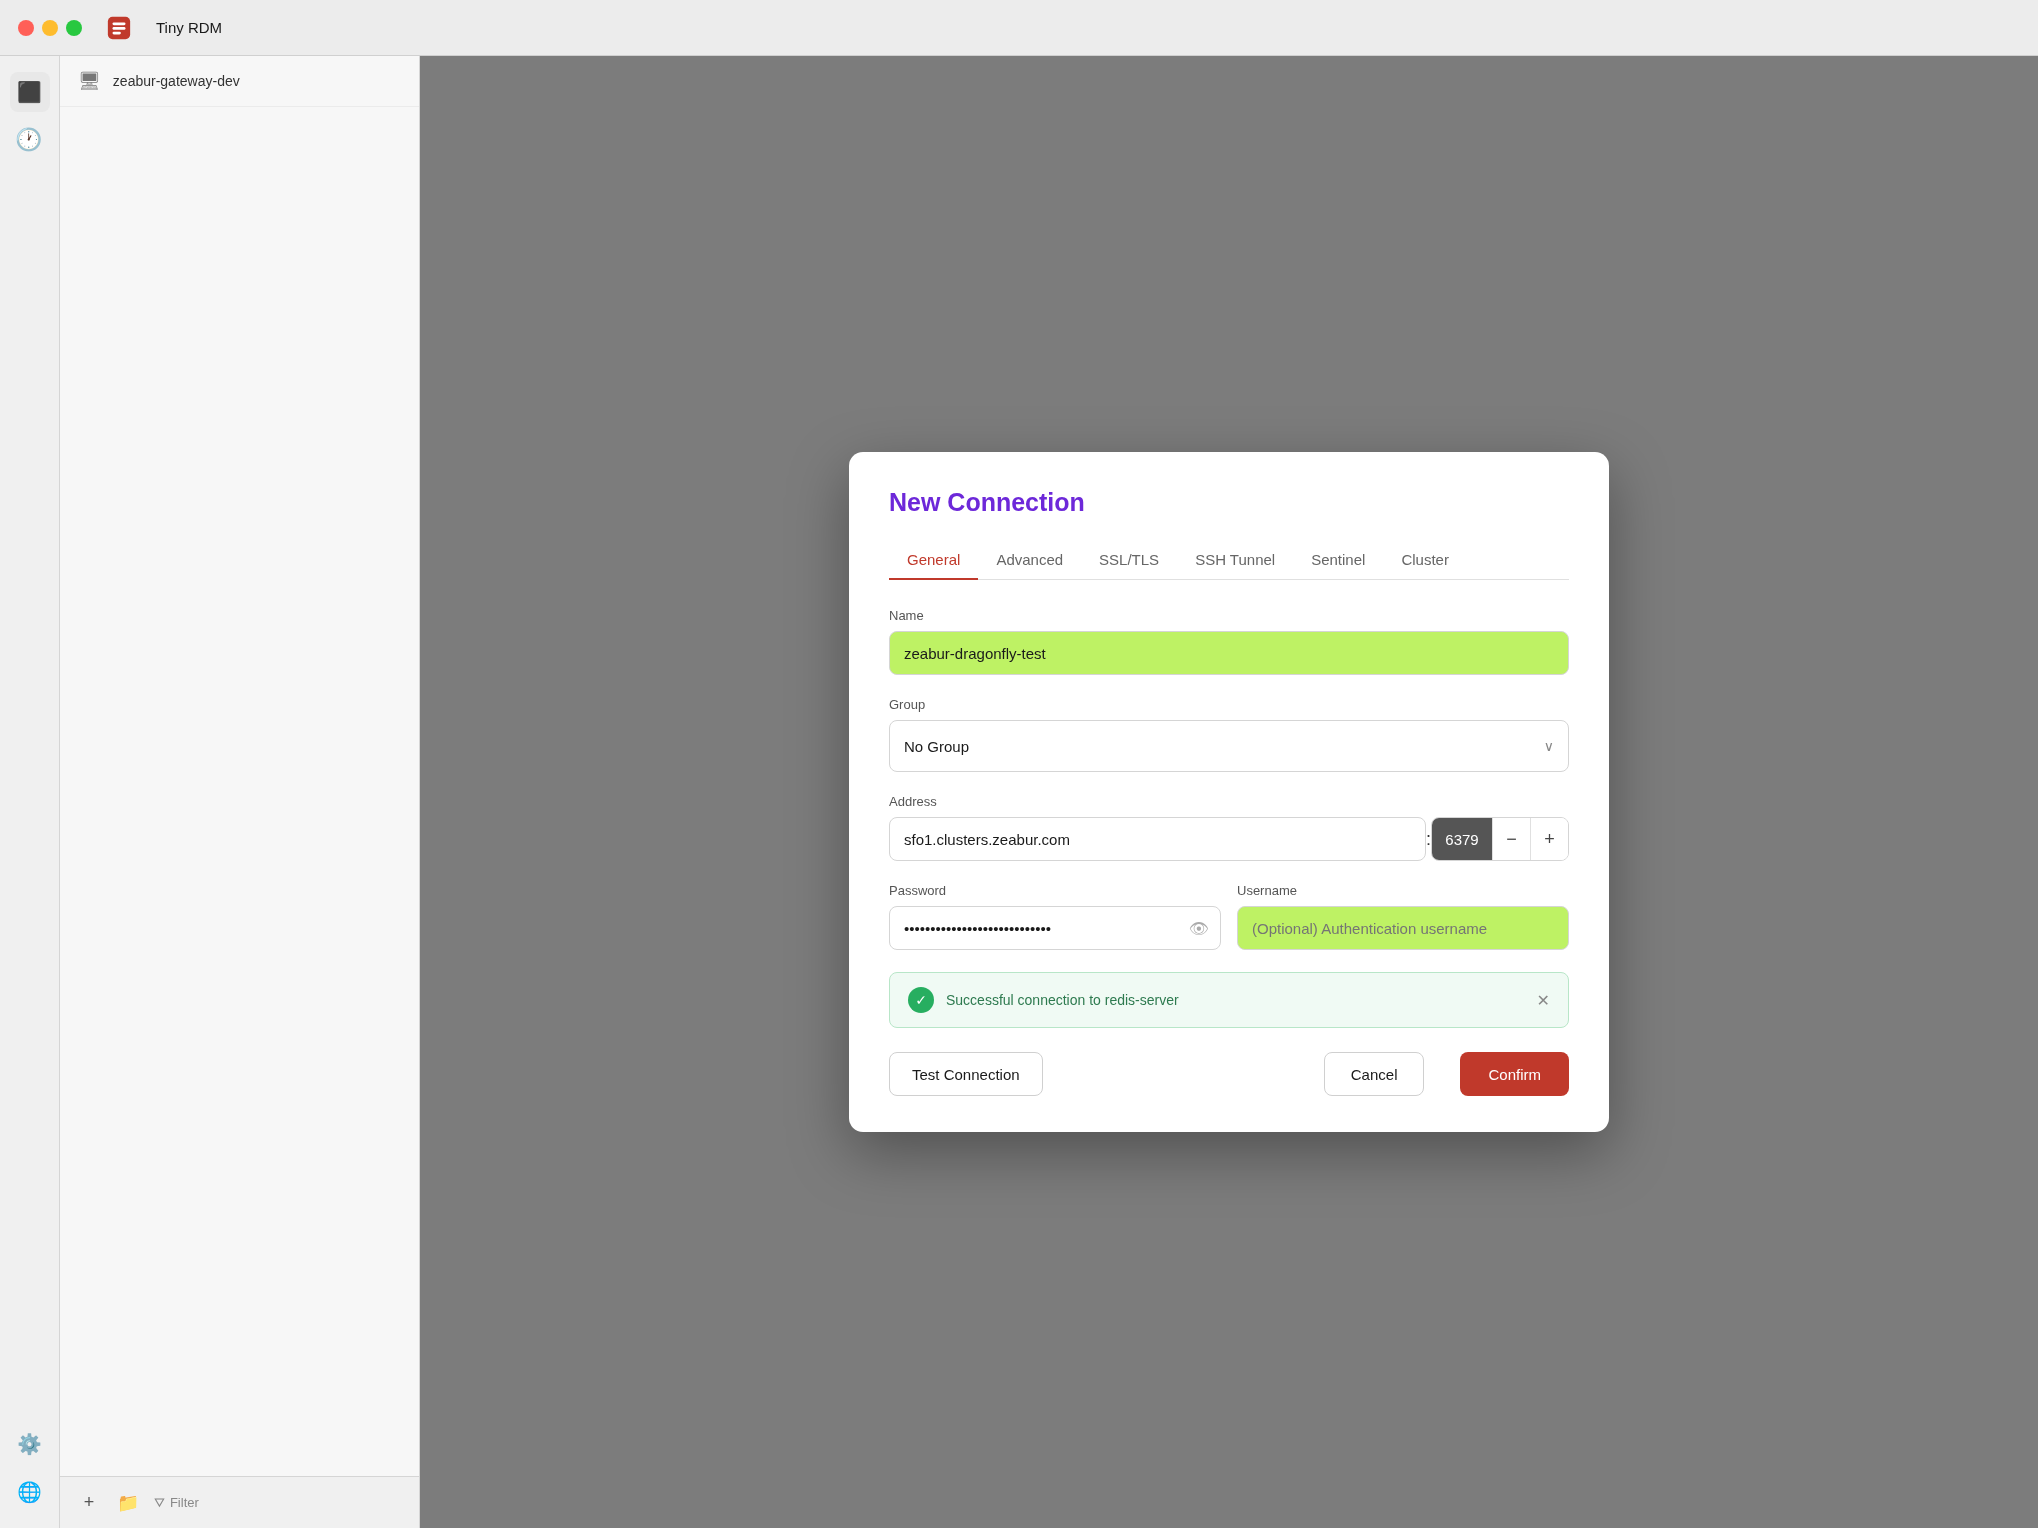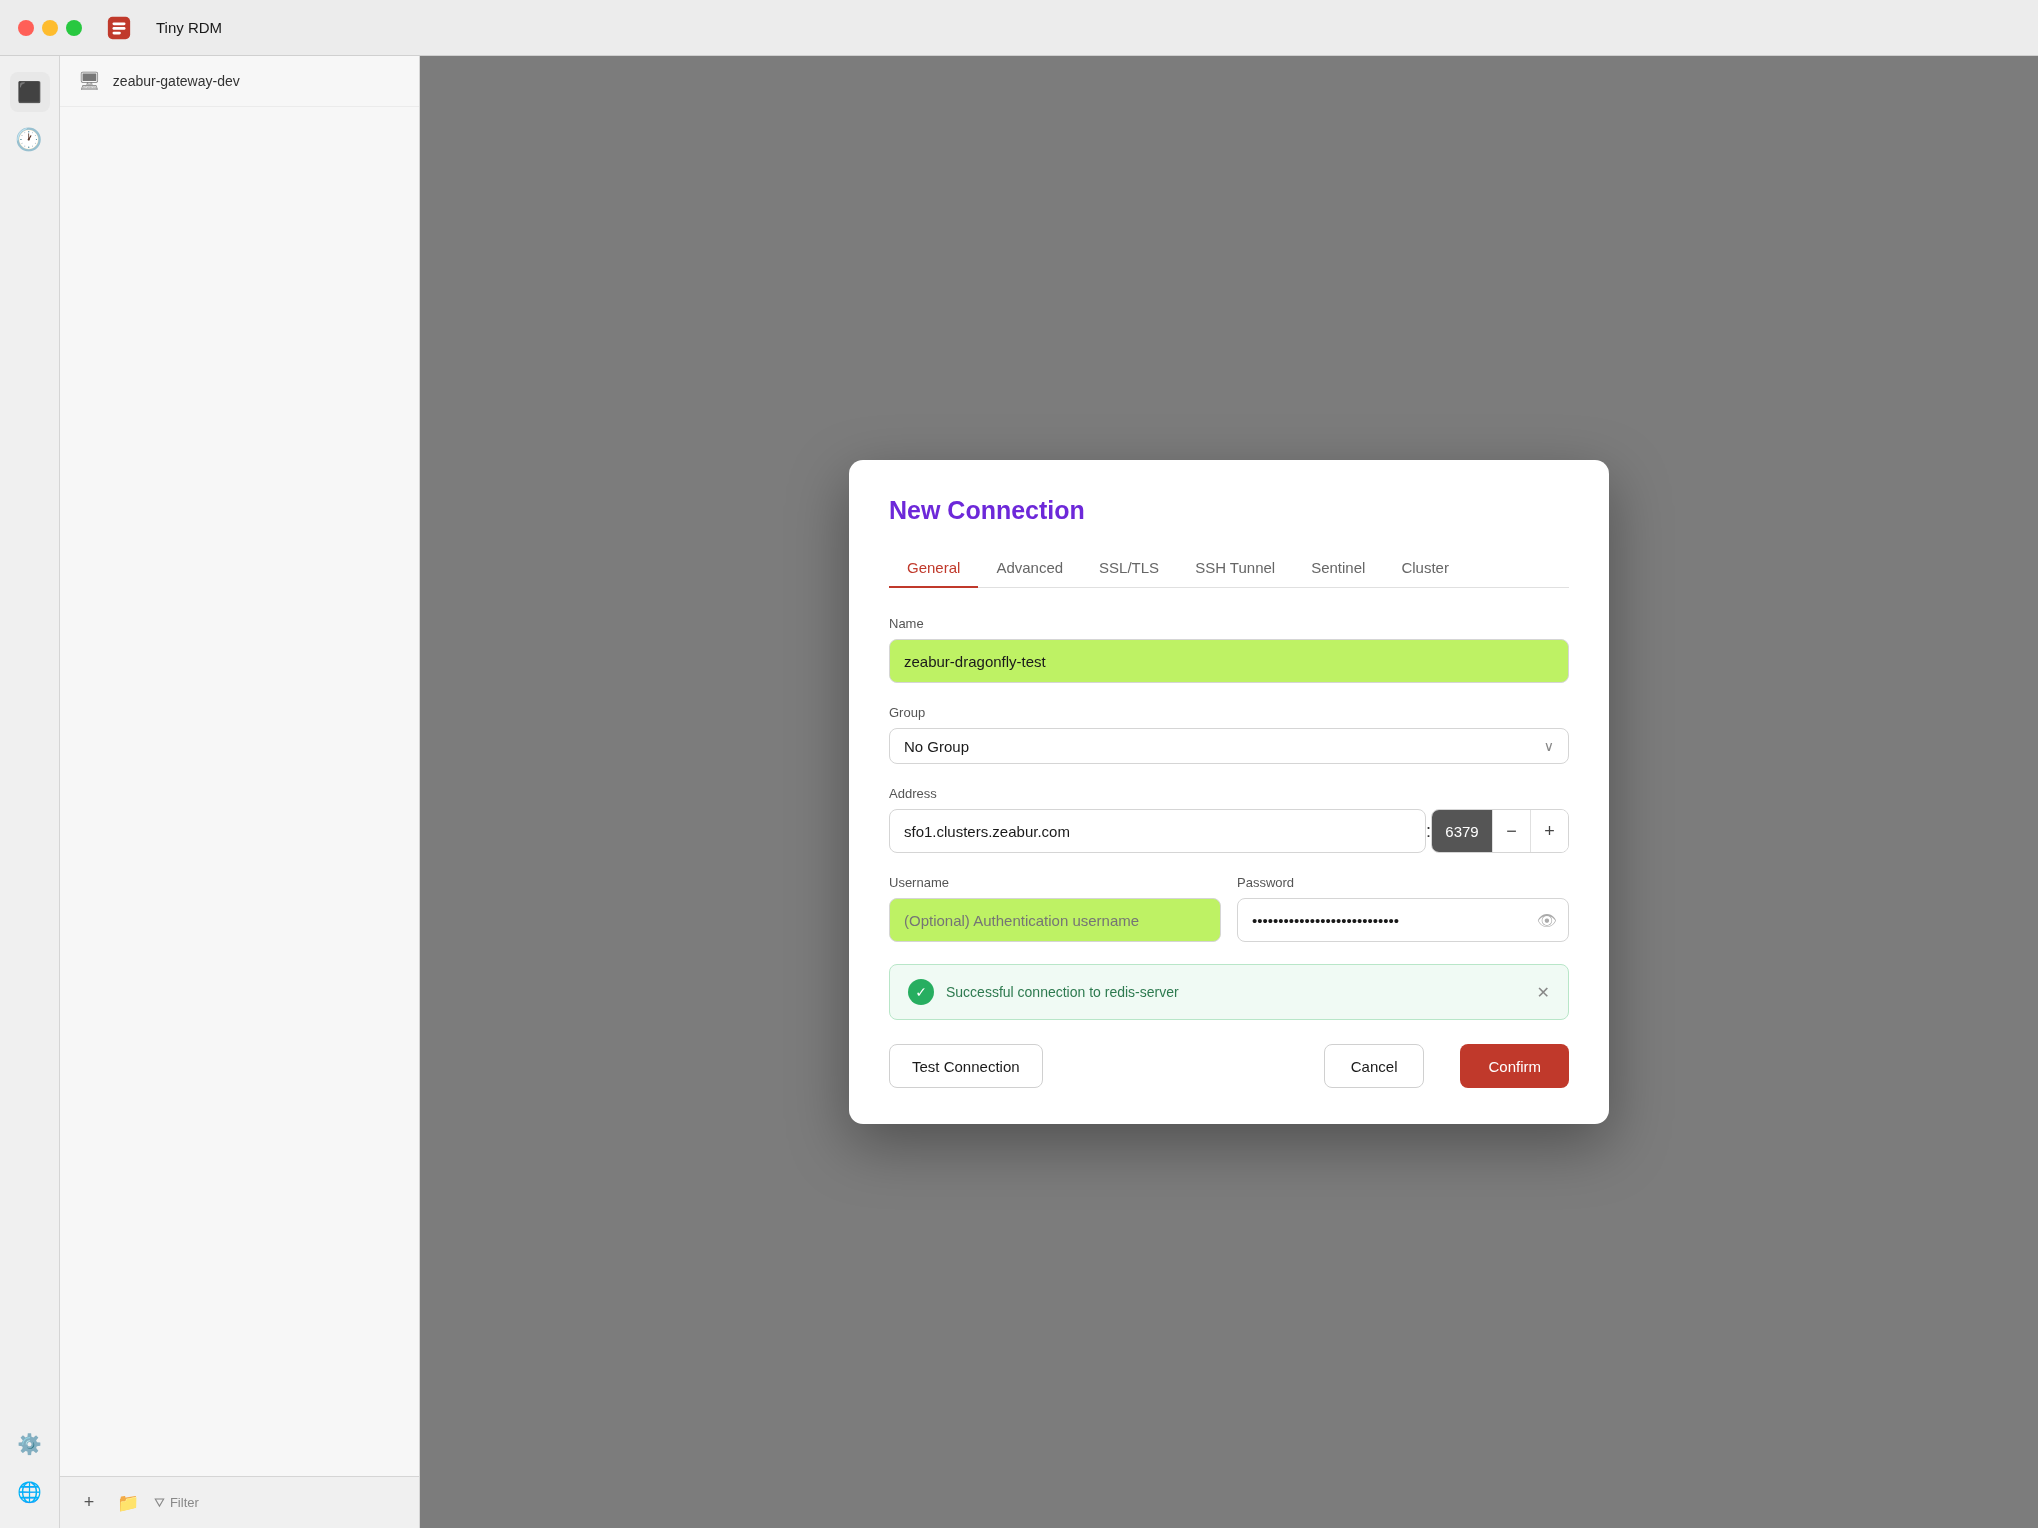--- a/index.html
+++ b/index.html
@@ -231,21 +231,21 @@
       padding: 0 14px;
       font-size: 15px;
       color: #1a1a1a;
       outline: none;
       background: #bef264;
     }
 
     
     .group-select {
       width: 100%;
-      height: 36px;
+      height: 52px;
       border: 1px solid #d5d5d5;
       border-radius: 8px;
       padding: 0 14px;
       font-size: 15px;
       color: #1a1a1a;
       background: #fff;
       display: flex;
       align-items: center;
       justify-content: space-between;
       cursor: pointer;
@@ -536,30 +536,30 @@
           <div class="port-control">
             <div class="port-value">6379</div>
             <button class="port-btn">−</button>
             <button class="port-btn">+</button>
           </div>
         </div>
       </div>
 
       <div class="credentials-row">
         <div class="cred-group">
-          <label class="form-label">Username</label>
-          <input class="form-input" type="text" placeholder="(Optional) Authentication username" style="">
-        </div>
-        <div class="cred-group">
           <label class="form-label">Password</label>
           <div class="password-wrapper">
             <input class="password-input" type="password" value="••••••••••••••••••••••••••••" style="">
             <span class="eye-icon">👁</span>
           </div>
         </div>
+        <div class="cred-group">
+          <label class="form-label">Username</label>
+          <input class="form-input" type="text" placeholder="(Optional) Authentication username" style="">
+        </div>
       </div>
 
       <div class="success-banner">
         <div class="success-icon">✓</div>
         <span class="success-text">Successful connection to redis-server</span>
         <span class="success-close">✕</span>
       </div>
 
       <div class="dialog-footer">
         <button class="btn-test">Test Connection</button>

